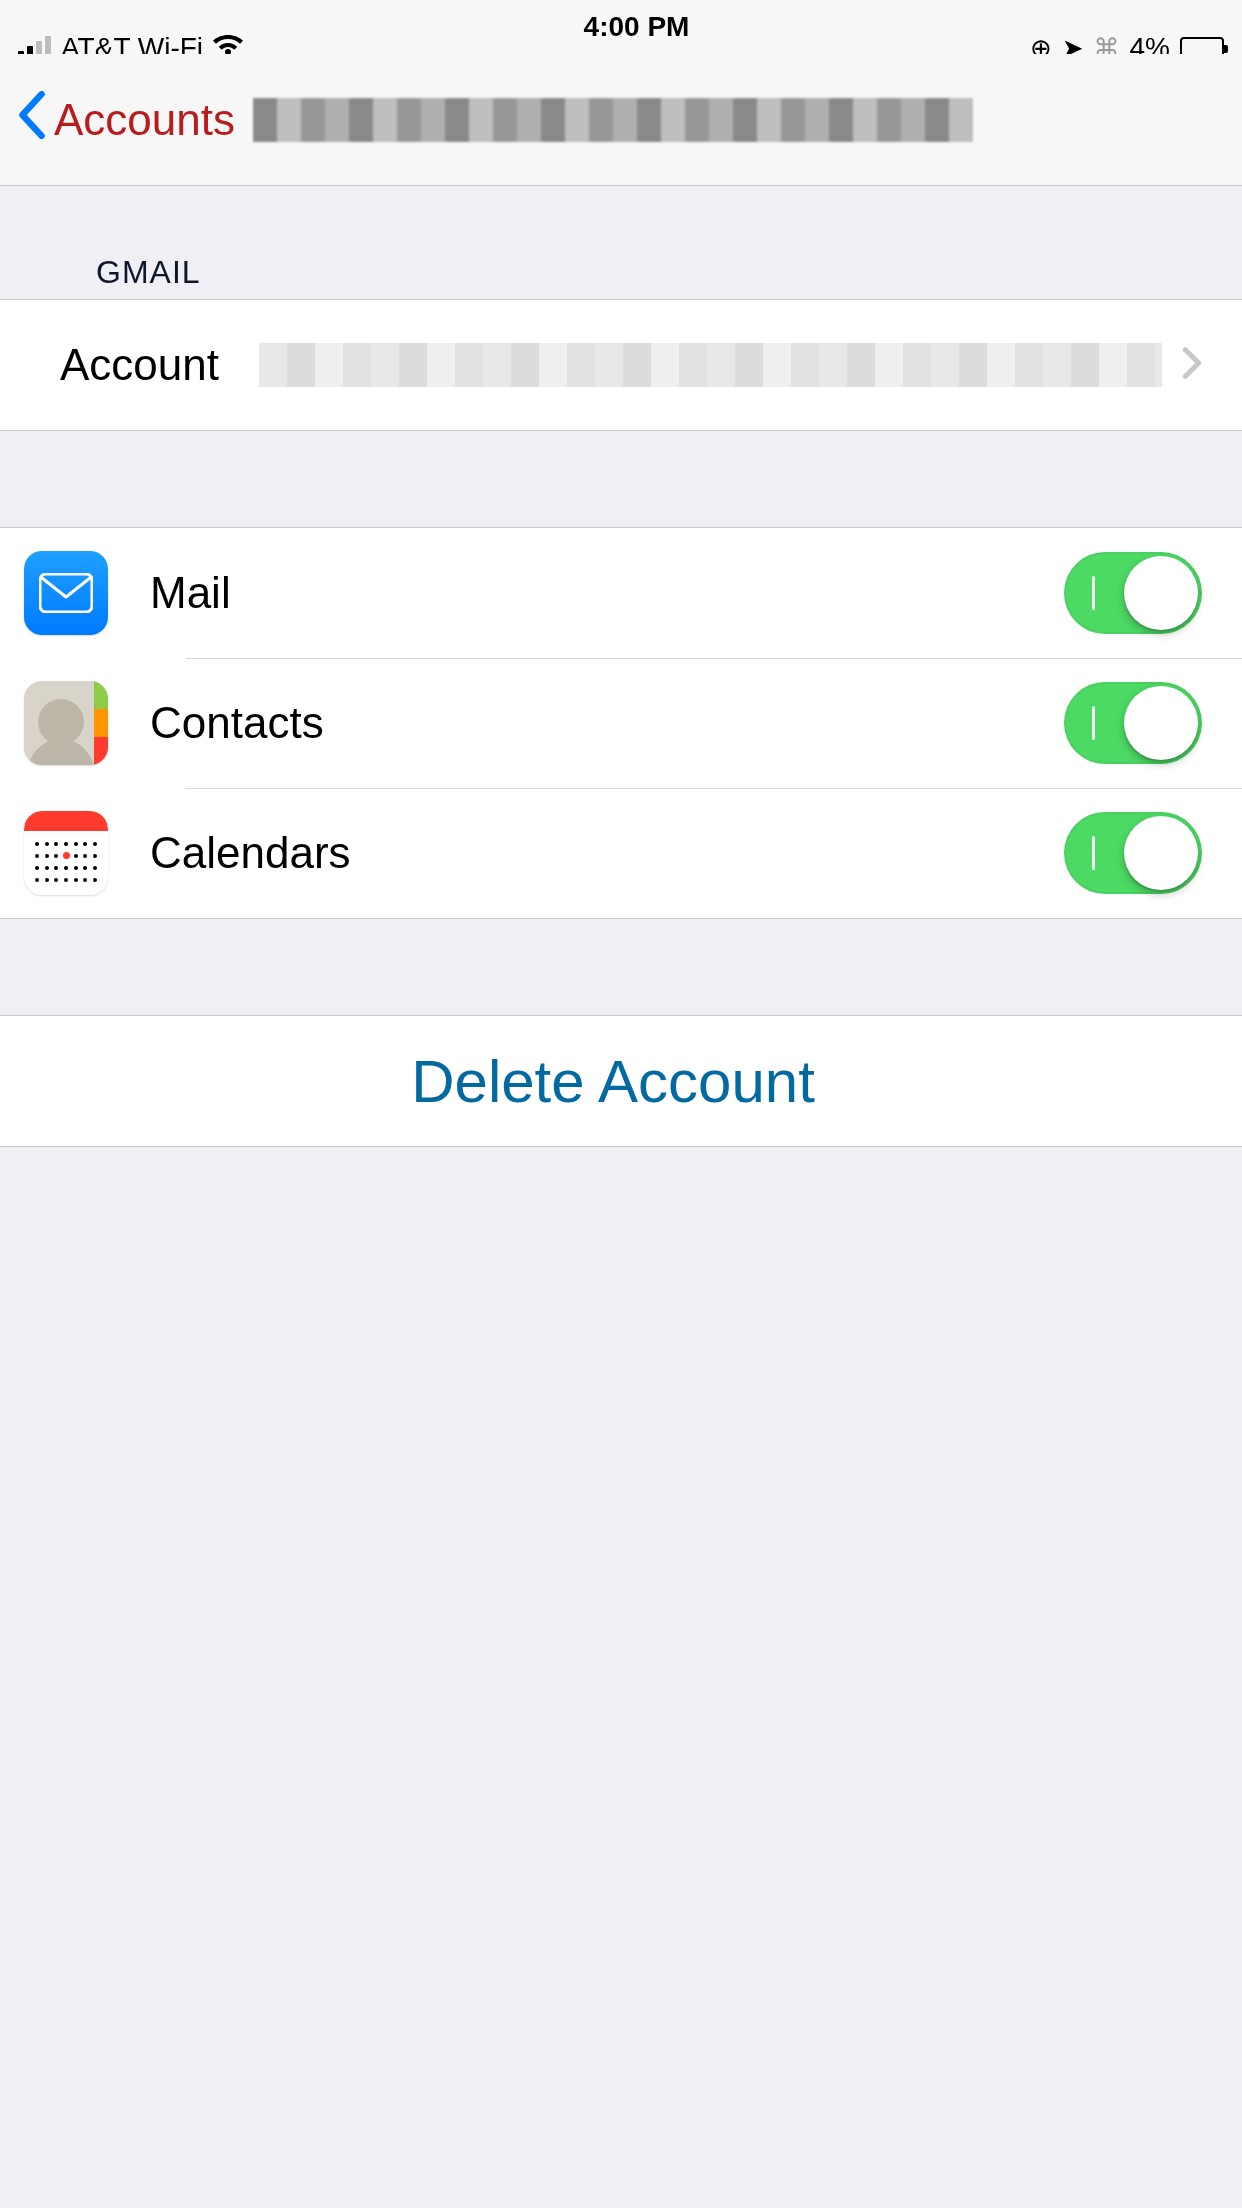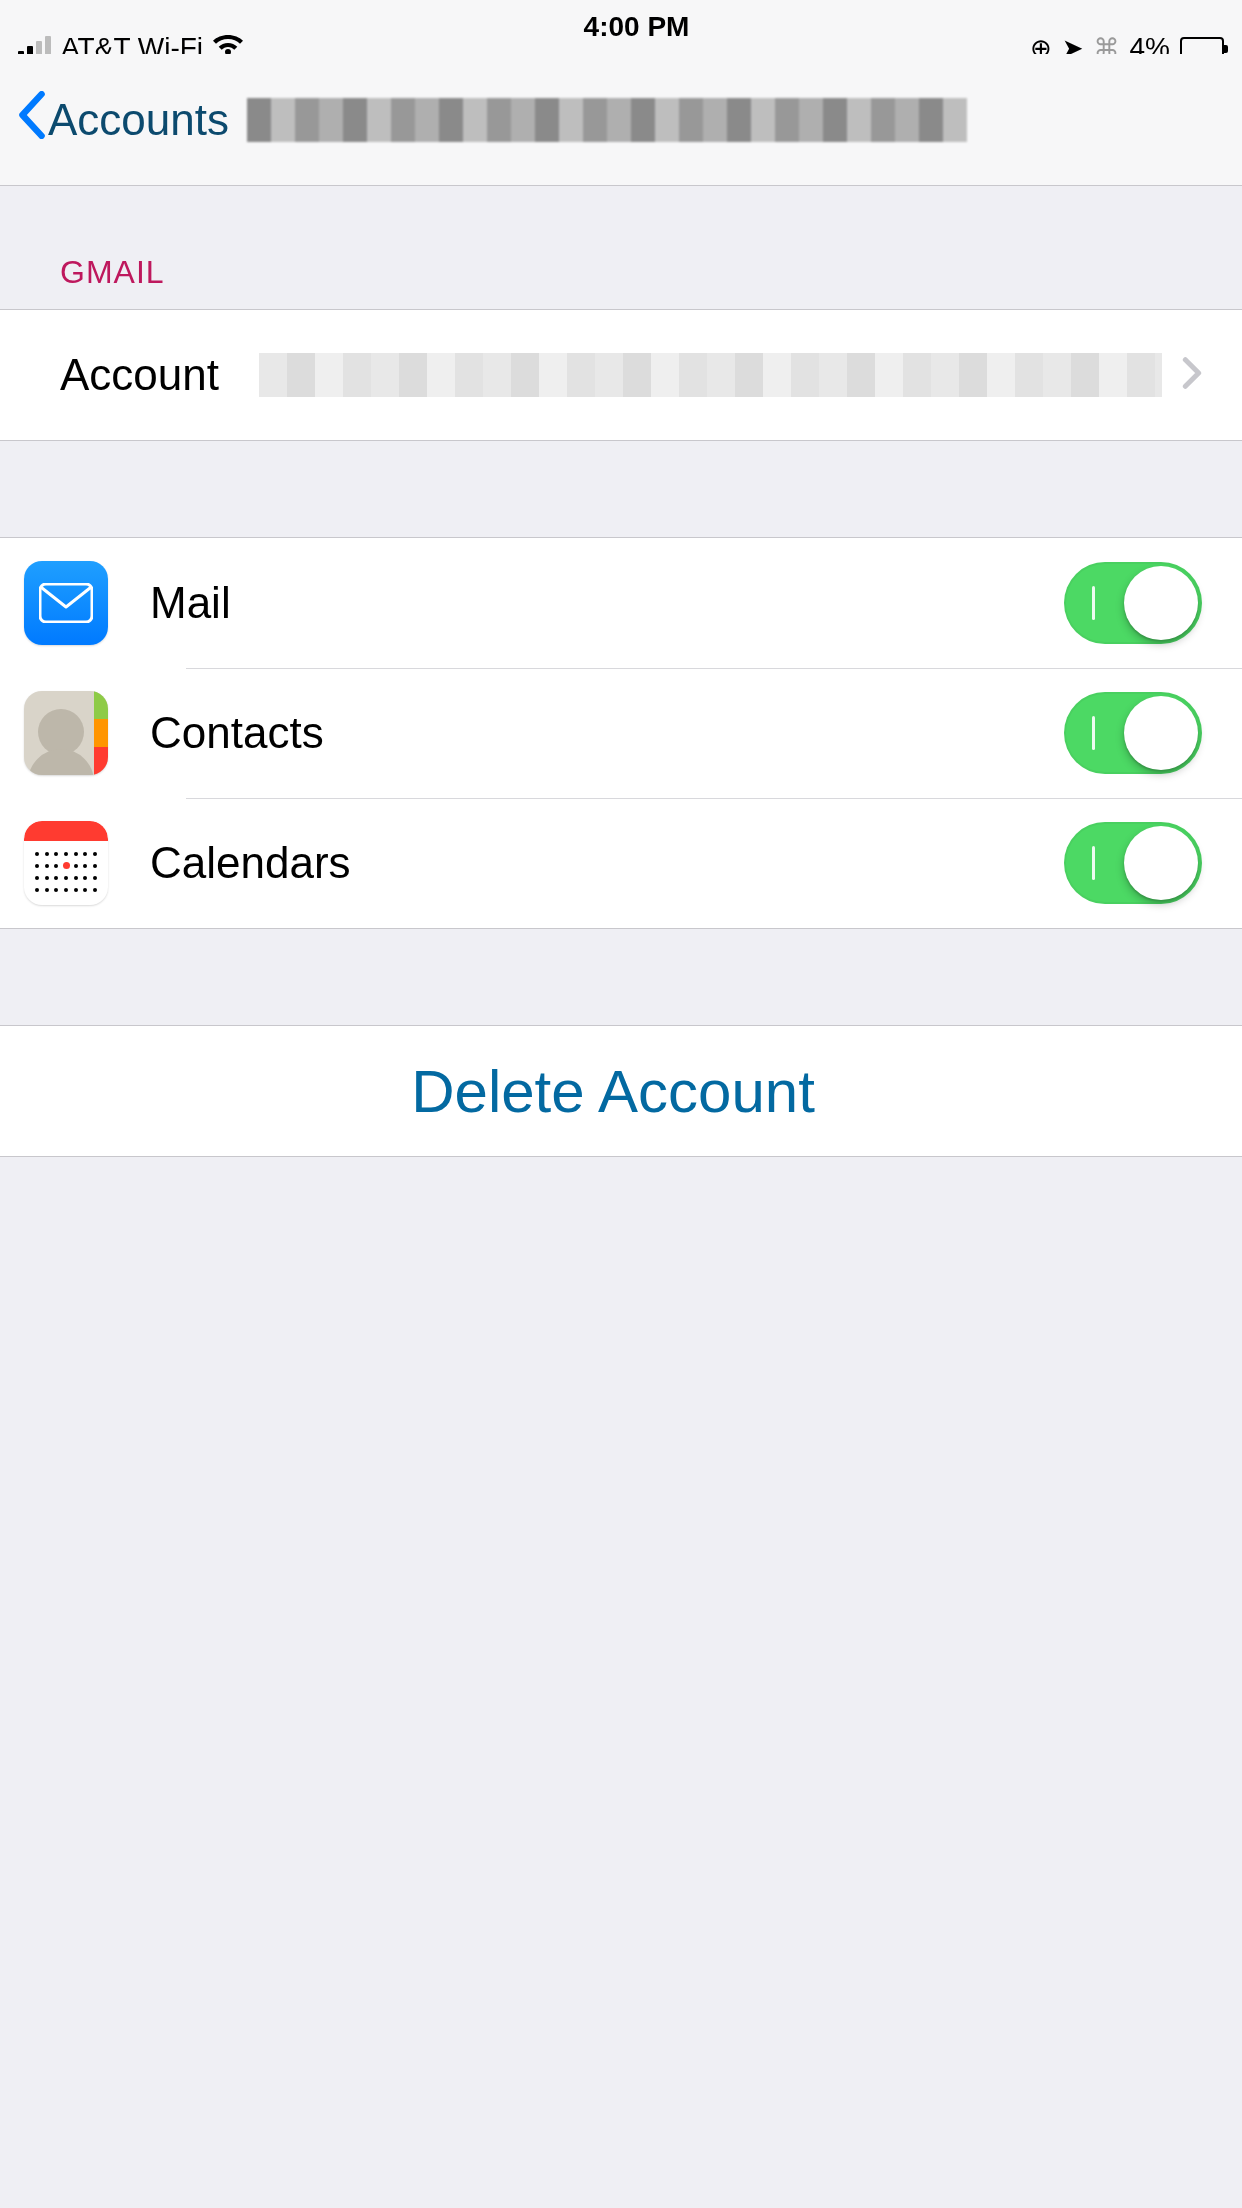--- a/index.html
+++ b/index.html
@@ -48,42 +48,43 @@
   .nav-bar {
     height: 132px;
     background: #f7f7f8;
     border-bottom: 1px solid #c8c7cc;
     display: flex;
     align-items: center;
     padding: 0 16px;
     position: relative;
   }
   .nav-back {
-    display: flex; align-items: center; 
-    color: #0c4a6e; font-size: 44px;
+    display: flex; align-items: center; gap: 6px;
+    color: #b91c1c; font-size: 44px;
     cursor: pointer;
   }
   .nav-back svg { width: 32px; height: 48px; }
   .nav-title-redacted {
     margin-left: 18px;
     height: 44px;
     flex: 1;
     max-width: 720px;
     background: repeating-linear-gradient(90deg,#777 0 24px,#b5b5b5 24px 48px,#888 48px 72px,#a3a3a3 72px 96px);
     filter: blur(1.2px);
     opacity: 0.85;
   }
 
   
   .section-header {
-    padding: 68px 60px 18px 60px;
+    padding: 68px 60px 8px 60px;
     font-size: 32px;
     letter-spacing: 1px;
-    color: #be185d;
+    color: #0f172a;
     text-transform: uppercase;
+    margin-left: 36px;
   }
 
   
   .cell-group { background:#fff; border-top:1px solid #c8c7cc; border-bottom:1px solid #c8c7cc; }
   .cell {
     display: flex; align-items: center;
     min-height: 130px;
     padding: 0 40px 0 24px;
     position: relative;
   }

